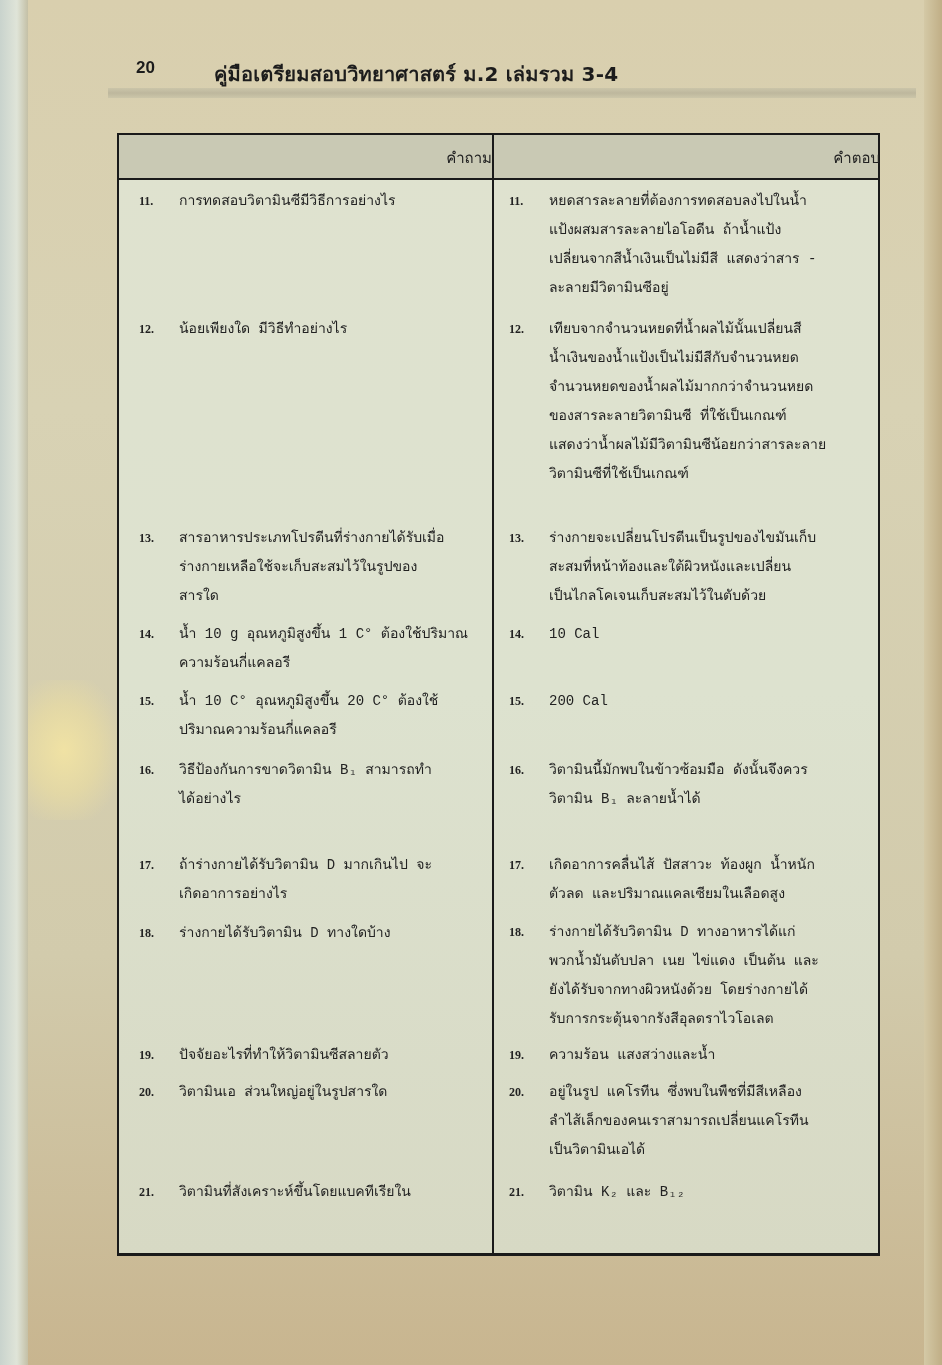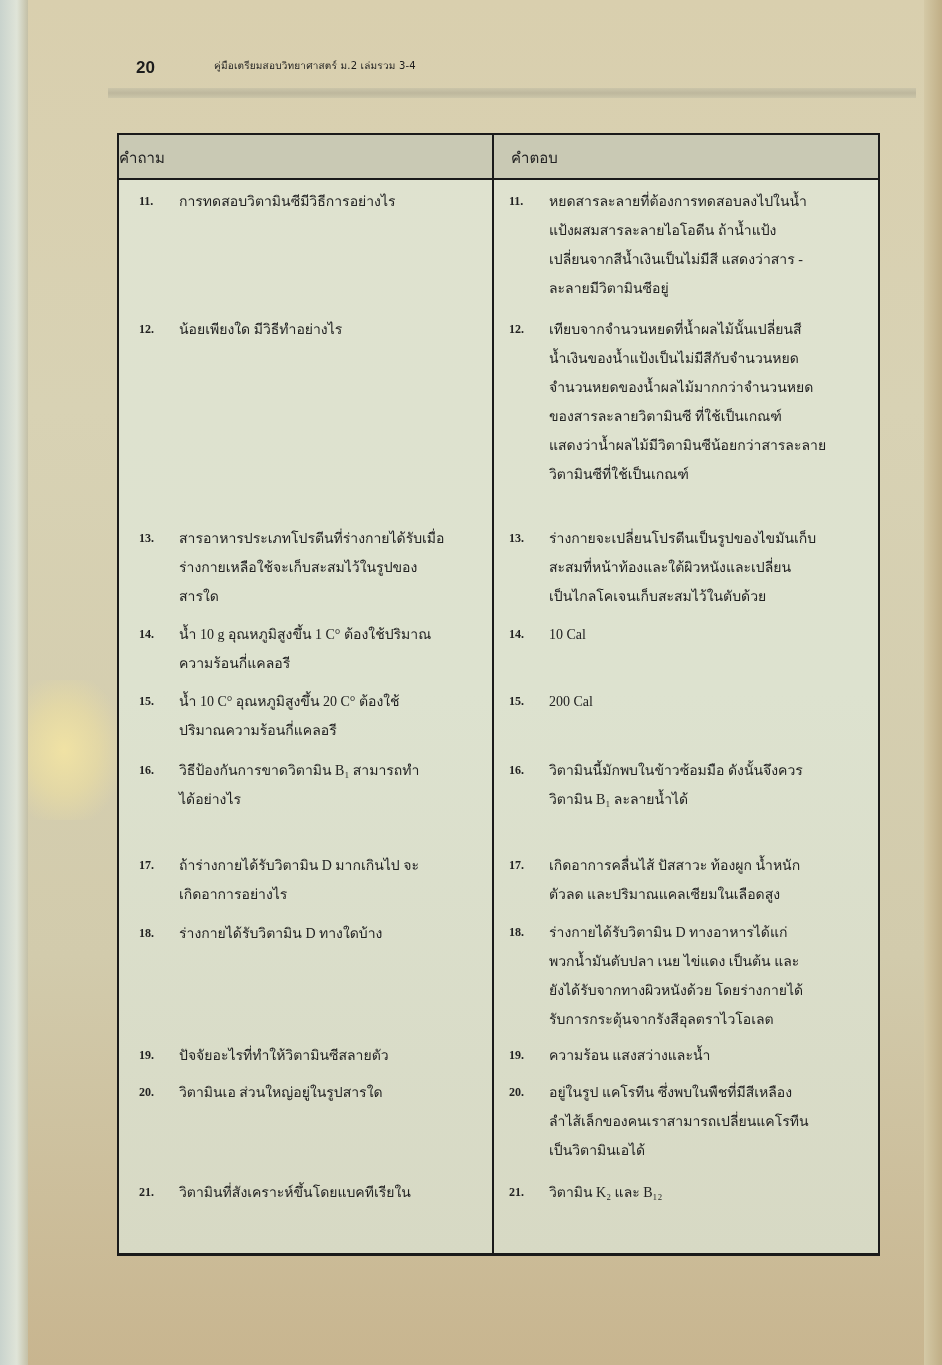--- a/index.html
+++ b/index.html
@@ -10,38 +10,38 @@
       color: #1c1c1c;
     }
     .left-edge { position: absolute; left: 0; top: 0; width: 28px; height: 1365px;
       background: linear-gradient(90deg, #c9d3cd 0%, #dfe4d8 60%, #c4c0a6 100%); }
     .right-edge { position: absolute; right: 0; top: 0; width: 18px; height: 1365px;
       background: linear-gradient(90deg, #d4c9a6, #c0ae86); }
     .glow { position: absolute; left: 28px; top: 680px; width: 90px; height: 140px;
       background: radial-gradient(ellipse at 40% 50%, #f0e2a4 0%, rgba(236,222,160,0.6) 45%, rgba(0,0,0,0) 80%); }
     .header { position: absolute; left: 112px; top: 58px; width: 800px; height: 26px; margin-left: 24px; }
     .page-num { position: absolute; left: 0; top: 0; font-family: "Liberation Sans", sans-serif; font-weight: bold; font-size: 17px; }
-    .book-title { position: absolute; left: 78px; top: 0; font-family: "DejaVu Sans", sans-serif; font-weight: normal; font-size: 10px; letter-spacing: 0.2px; }
+    .book-title { position: absolute; left: 78px; top: 0; font-family: "DejaVu Sans", sans-serif; font-weight: bold; font-size: 20px; letter-spacing: 0.2px; }
     .rule { position: absolute; left: 108px; top: 88px; width: 808px; height: 10px;
       background: linear-gradient(180deg, #c8c3a8, #b9b39a, #c9c4a8); opacity: 0.85; }
 
     .table { position: absolute; left: 117px; top: 133px; width: 763px; height: 1123px;
       border: 2.5px solid #1a1a1a; border-bottom-width: 3px;
       background: linear-gradient(180deg, #dfe2cf 0%, #dde2cf 50%, #d7d9c4 100%); box-sizing: border-box; }
     .thead { position: absolute; left: 0; top: 0; width: 100%; height: 43px;
       background: #c9c9b4; border-bottom: 2.5px solid #1a1a1a; }
-    .th { position: absolute; top: 0; height: 43px; line-height: 46px; text-align: left;
+    .th { position: absolute; top: 0; height: 43px; line-height: 46px; text-align: right;
       font-family: "DejaVu Sans", sans-serif; font-size: 15px; color: #222; }
     .th.q { left: 0; width: 373px; }
-    .th.a { left: 375px; width: 386px; padding-left: 17px; }
+    .th.a { left: 375px; width: 386px; }
     .divider { position: absolute; left: 373px; top: 0; width: 2px; height: 100%; background: #1a1a1a; }
 
     .cell { position: absolute; font-size: 14px; line-height: 29px; color: #222; }
     .cell .num { position: absolute; left: 0; top: 0; font-weight: bold; font-family: "Liberation Serif", serif; font-size: 12px; }
-    .cell .lines { position: absolute; left: 40px; top: 0; white-space: nowrap; font-family: Liberation Serif, serif; font-size: 14px; }
+    .cell .lines { position: absolute; left: 40px; top: 0; white-space: nowrap; font-family: Liberation Mono, monospace; font-size: 14px; }
     .cell .lines div { height: 29px; }
     .q-col { left: 20px; width: 340px; }
     .a-col { left: 390px; width: 360px; }
   </style>
 </head>
 <body>
 
 <div class="left-edge"></div>
 <div class="right-edge"></div>
 <div class="glow"></div>

